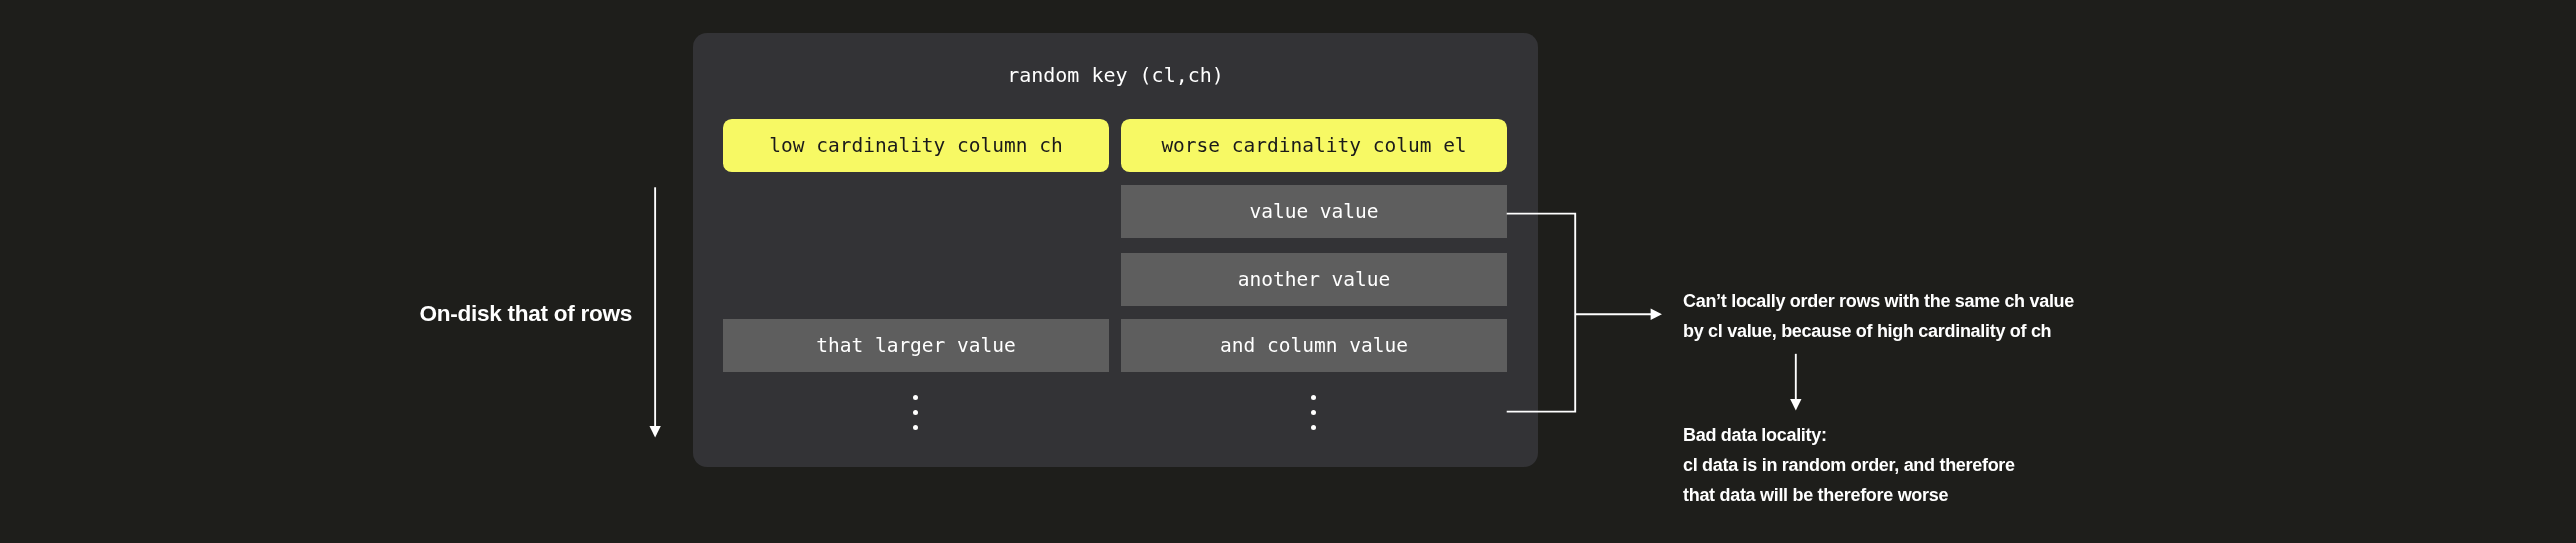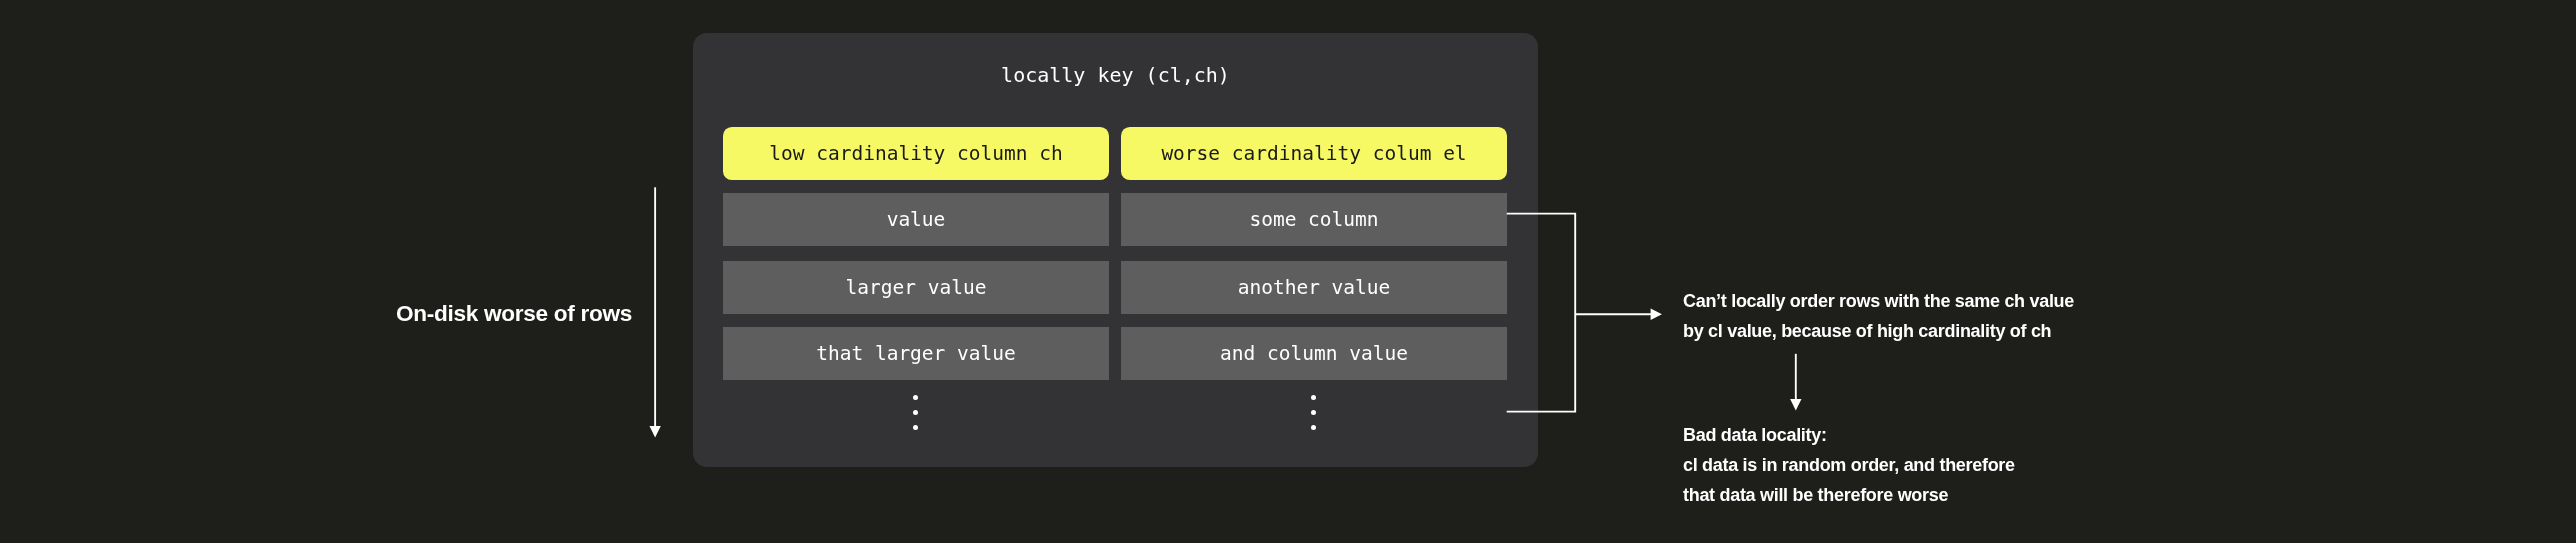--- a/index.html
+++ b/index.html
@@ -39,21 +39,20 @@
     font-family:"DejaVu Sans Mono", monospace;
     font-size:20px;
   }
   .cell{
     position:absolute;
     width:386px;height:53px;
     display:flex;align-items:center;justify-content:center;
     font-family:"DejaVu Sans Mono", monospace;
     font-size:19.5px;
     white-space:nowrap;
-    margin-top:8px;
   }
   .hdr{
     background:var(--header);
     color:var(--text-dark);
     border-radius:8.8px;
     top:119px;
   }
   .row-cell{
     background:var(--row);
     color:var(--text-light);
@@ -101,44 +100,42 @@
   }
   .annotation-top{left:1683px;top:286px;}
   .annotation-bottom{left:1683px;top:420px;}
 </style>
 </head>
 <body>
 
 <div class="canvas">
 
   <div class="panel"></div>
-  <div class="panel-title">locally key (cl,ch)</div>
+  <div class="panel-title">random key (cl,ch)</div>
 
   <div class="cell hdr c1">low cardinality column ch</div>
   <div class="cell hdr c2">worse cardinality colum el</div>
 
-  <div class="cell row-cell c1 r1">value</div>
-  <div class="cell row-cell c2 r1">some column</div>
-  <div class="cell row-cell c1 r2">larger value</div>
+  <div class="cell row-cell c2 r1">value value</div>
   <div class="cell row-cell c2 r2">another value</div>
   <div class="cell row-cell c1 r3">that larger value</div>
   <div class="cell row-cell c2 r3">and column value</div>
 
   <div class="dots dots-left">
     <div class="dot"></div>
     <div class="dot"></div>
     <div class="dot"></div>
   </div>
   <div class="dots dots-right">
     <div class="dot"></div>
     <div class="dot"></div>
     <div class="dot"></div>
   </div>
 
-  <div class="left-label">On-disk worse of rows</div>
+  <div class="left-label">On-disk that of rows</div>
 
   <svg class="connectors" viewBox="0 0 4098 864" xmlns="http://www.w3.org/2000/svg">
 
     <g>
       <line x1="1042" y1="298" x2="1042" y2="680" stroke="#ffffff" stroke-width="3"></line>
       <polygon points="1033,678 1051,678 1042,696" fill="#ffffff"></polygon>
     </g>
 
     <g>
       <polyline points="2397,340 2506,340 2506,655 2397,655" fill="none" stroke="#ffffff" stroke-width="3"></polyline>

